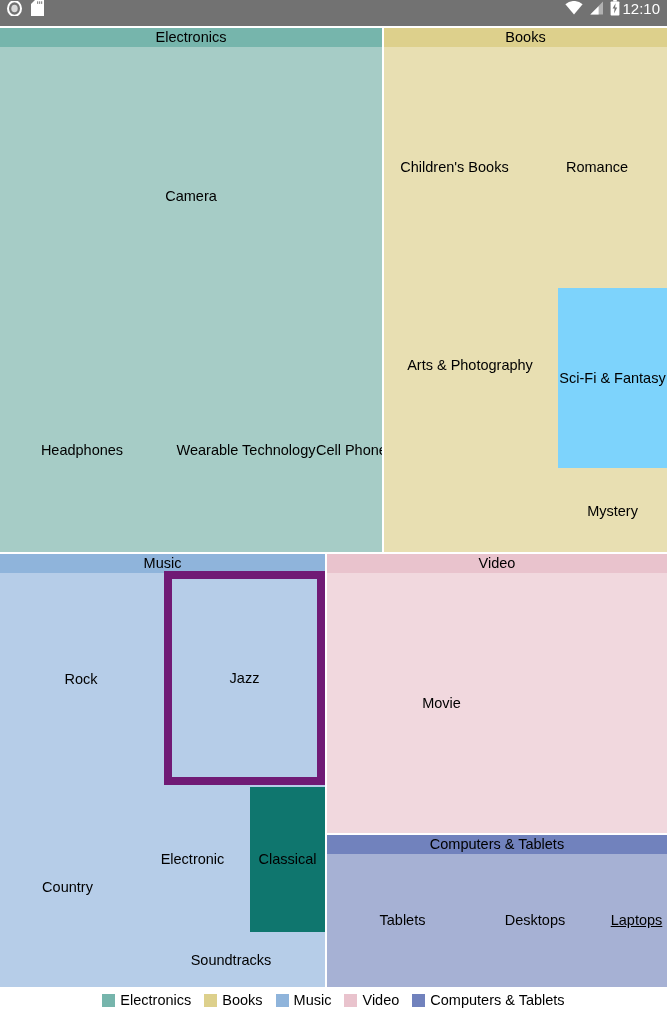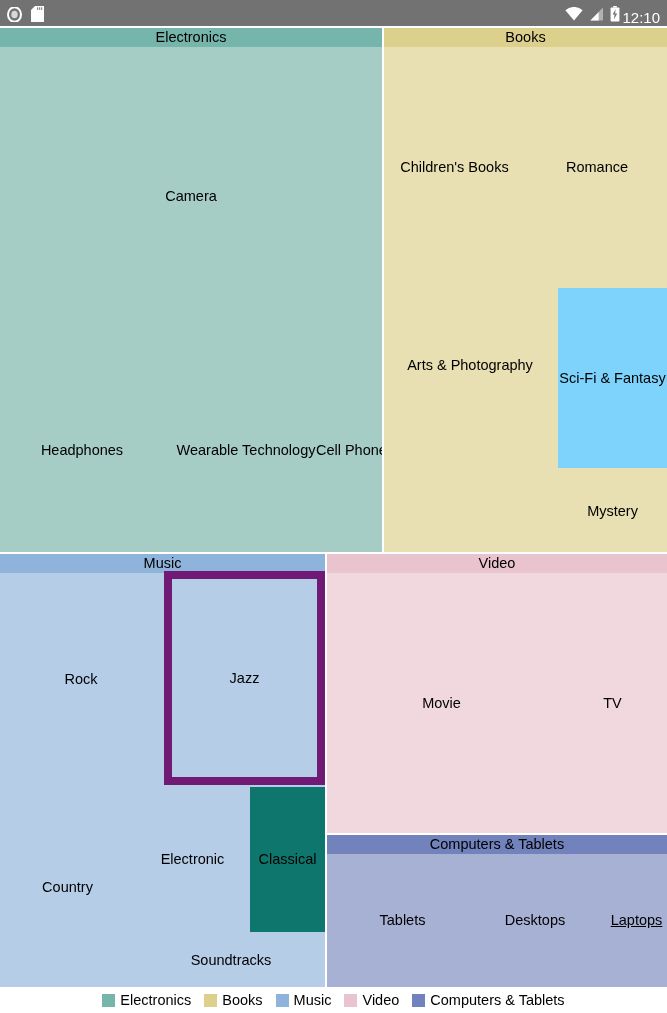--- a/index.html
+++ b/index.html
@@ -18,21 +18,21 @@
     background: #ffffff;
   }
 
   
   #status-bar {
     position: absolute;
     left: 0; top: 0;
     width: 667px; height: 26px;
     background: #727272;
     display: flex;
-    align-items: flex-end;
+    align-items: flex-start;
     padding: 0 7px;
   }
   .sb-left { display: flex; align-items: center; gap: 9px; }
   .sb-right { display: flex; align-items: center; gap: 6px; margin-left: auto; }
   .sb-icon { display: block; }
   #status-clock {
     color: #ffffff;
     font-size: 15px;
     font-family: "Liberation Sans", sans-serif;
     letter-spacing: 0px;
@@ -213,23 +213,20 @@
           <span>Soundtracks</span>
         </div>
       </div>
       <div class="group" style="left: 327px; top: 528px; width: 340px; height: 279px; background: rgb(241, 216, 222);">
         <div class="group-header" style="background: rgb(233, 195, 205);">
           <span>Video</span>
         </div>
         <div class="leaf" style="left: 0px; top: 19px; width: 229px; height: 260px; background: rgb(241, 216, 222);">
           <span>Movie</span>
         </div>
-        <div class="leaf" style="left: 231px; top: 19px; width: 109px; height: 260px; background: rgb(241, 216, 222);">
-          <span>TV</span>
-        </div>
       </div>
       <div class="group" style="left: 327px; top: 809px; width: 340px; height: 152px; background: rgb(166, 177, 212);">
         <div class="group-header" style="background: rgb(113, 130, 189);">
           <span>Computers &amp; Tablets</span>
         </div>
         <div class="leaf" style="left: 0px; top: 19px; width: 151px; height: 133px; background: rgb(166, 177, 212);">
           <span>Tablets</span>
         </div>
         <div class="leaf" style="left: 153px; top: 19px; width: 110px; height: 133px; background: rgb(166, 177, 212);">
           <span>Desktops</span>

